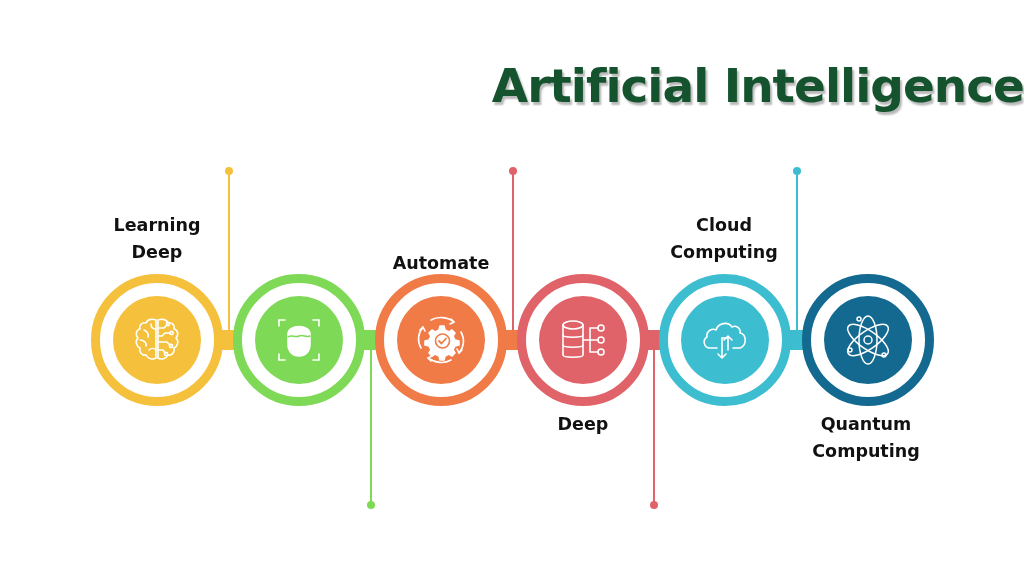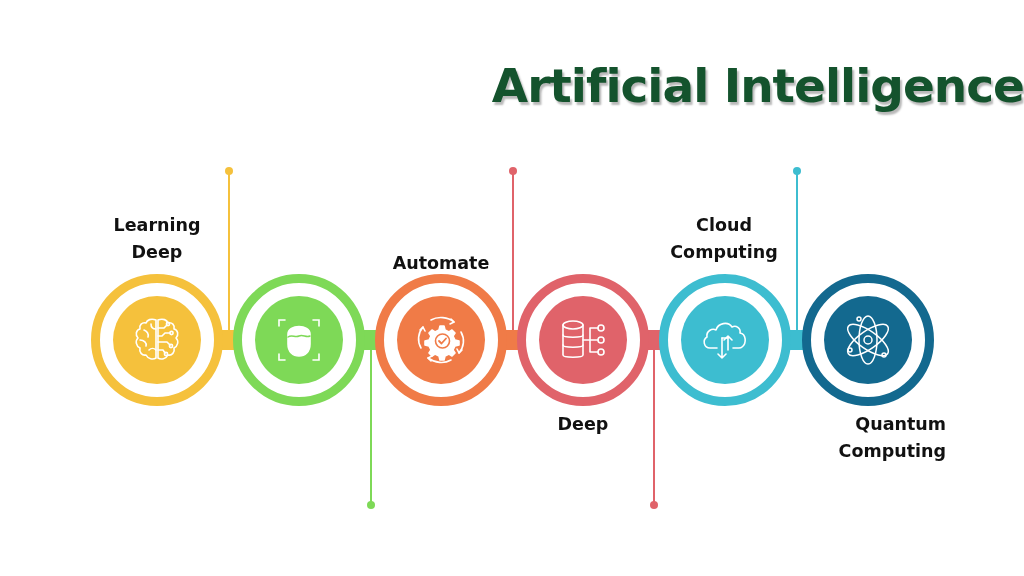--- a/index.html
+++ b/index.html
@@ -140,16 +140,16 @@
 <div class="label" style="left:361px; top:228px;margin-top:22px;">
   <div>Automate</div>
 </div>
 <div class="label" style="left:503px; top:411px;">
   <div>Deep</div>
 </div>
 <div class="label" style="left:644px; top:212px;">
   <div>Cloud</div>
   <div>Computing</div>
 </div>
-<div class="label" style="left:786px; top:411px;text-align:right;">
+<div class="label" style="left:786px; top:411px;">
   <div>Quantum</div>
   <div>Computing</div>
 </div>
 
 </body></html>

